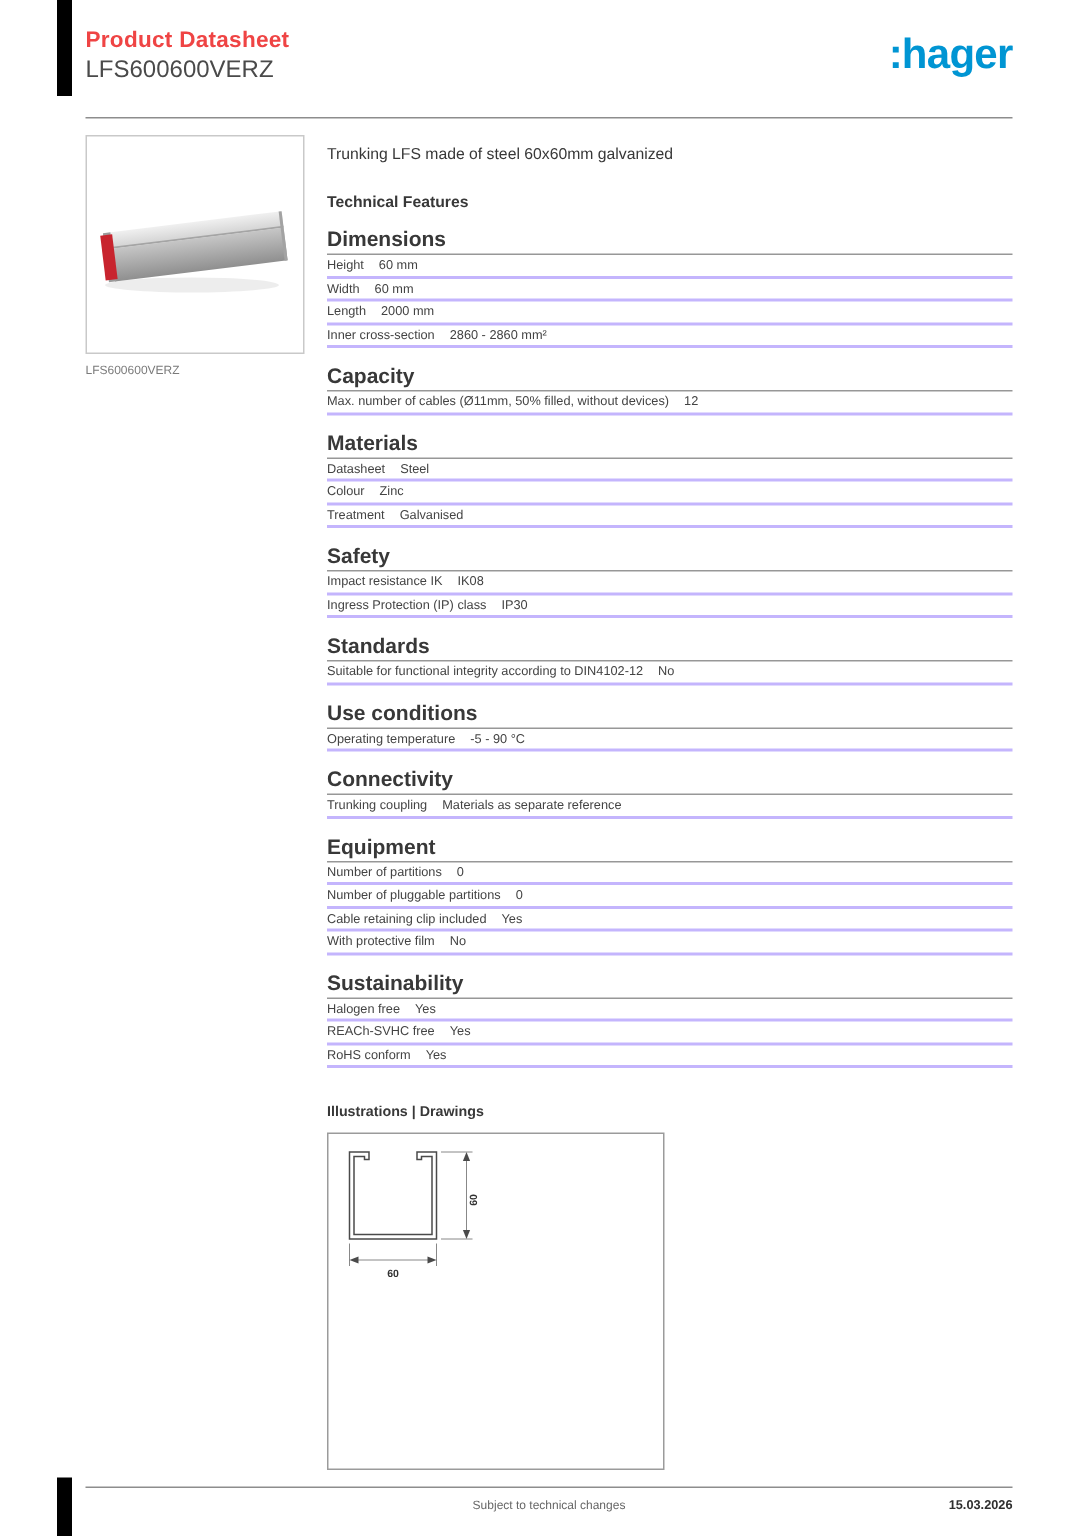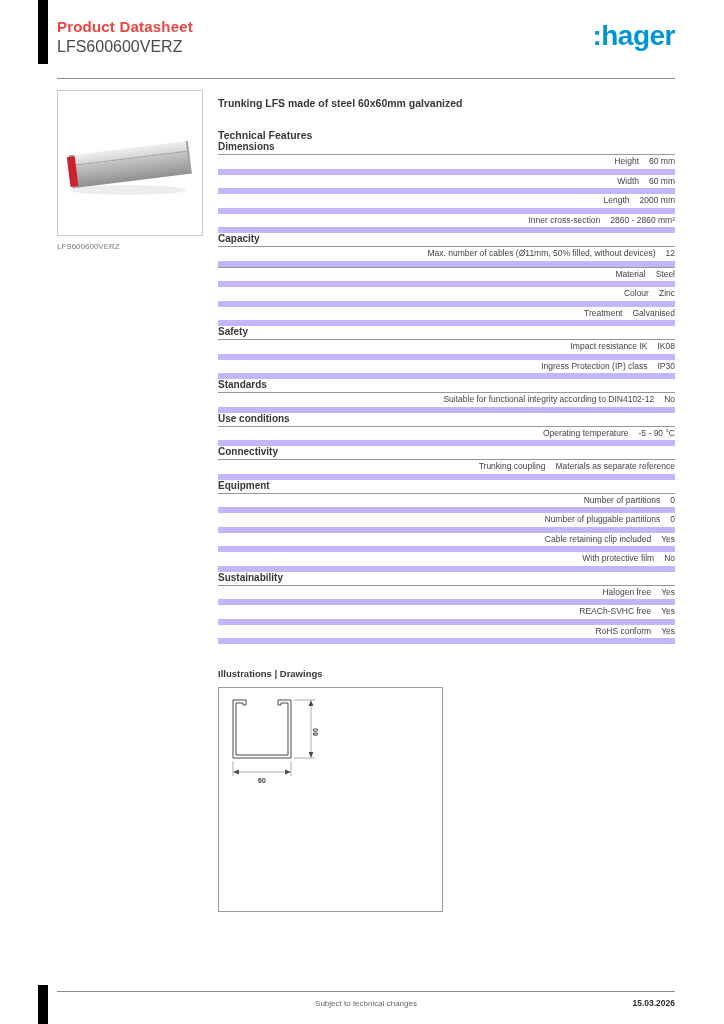--- a/index.html
+++ b/index.html
@@ -17,27 +17,27 @@
   .header-sub{font-size:16px;color:#4a4a4a;margin-top:3px;}
   .logo{position:absolute;right:0;top:2px;font-size:28px;font-weight:bold;
         color:#0095d3;letter-spacing:-0.5px;}
   .header-rule{position:absolute;left:57px;top:78px;width:618px;border-top:1px solid #8d8d8d;height:0;}
 
   .aside{position:absolute;left:57px;top:90px;width:146px;}
   .product-image{width:144px;height:144px;border:1px solid #c9c9c9;background:#fff;}
   .image-caption{margin-top:6px;font-size:8px;color:#7a7a7a;}
 
   .main{position:absolute;left:218px;top:90px;width:457px;}
-  .desc{font-size:10.5px;font-weight:bold;margin:7px 0 4px 0;color:#383838;}
+  .desc{font-size:10.5px;font-weight:normal;margin:7px 0 4px 0;color:#383838;}
   .features{font-size:10.5px;font-weight:bold;margin:20px 0 0 0;color:#383838;}
 
-  .sec-title{font-size:10px;font-weight:bold;margin-top:0;padding-bottom:2px;color:#383838;}
+  .sec-title{font-size:14px;font-weight:bold;margin-top:10px;padding-bottom:2px;color:#383838;}
   .sec-table{border-top:1px solid #979797;}
-  .sec-row{display:flex;justify-content:flex-end;align-items:flex-end;
-           border-bottom:6px solid #c4b5fd;padding:2px 0;font-size:8.5px;line-height:9.5px;color:#434343;}
+  .sec-row{display:flex;justify-content:flex-start;align-items:flex-end;
+           border-bottom:2px solid #c4b5fd;padding:2px 0;font-size:8.5px;line-height:9.5px;color:#434343;}
   .sec-row .lbl{text-align:left;padding-right:10px;}
   .sec-row .val{text-align:right;white-space:nowrap;}
 
   .ill-title{font-size:9.5px;font-weight:bold;margin-top:24px;color:#383838;}
   .drawing-box{width:223px;height:223px;border:1px solid #9b9b9b;margin-top:8px;}
 
   .footer{position:absolute;left:57px;top:991px;width:618px;height:30px;border-top:1px solid #8d8d8d;}
   .footer-note{position:absolute;left:0;right:0;top:7px;text-align:center;font-size:8px;color:#666;}
   .footer-date{position:absolute;right:0;top:6px;font-size:8.5px;font-weight:bold;color:#2e2e2e;}
 </style>
@@ -105,23 +105,24 @@
           <span class="val">2860 - 2860 mm²</span>
         </div>
       </div>
       <div class="sec-title">Capacity</div>
       <div class="sec-table">
         <div class="sec-row">
           <span class="lbl">Max. number of cables (Ø11mm, 50% filled, without devices)</span>
           <span class="val">12</span>
         </div>
       </div>
-      <div class="sec-table">
-        <div class="sec-row">
-          <span class="lbl">Material</span>
+      <div class="sec-title">Materials</div>
+      <div class="sec-table">
+        <div class="sec-row">
+          <span class="lbl">Datasheet</span>
           <span class="val">Steel</span>
         </div>
         <div class="sec-row">
           <span class="lbl">Colour</span>
           <span class="val">Zinc</span>
         </div>
         <div class="sec-row">
           <span class="lbl">Treatment</span>
           <span class="val">Galvanised</span>
         </div>

